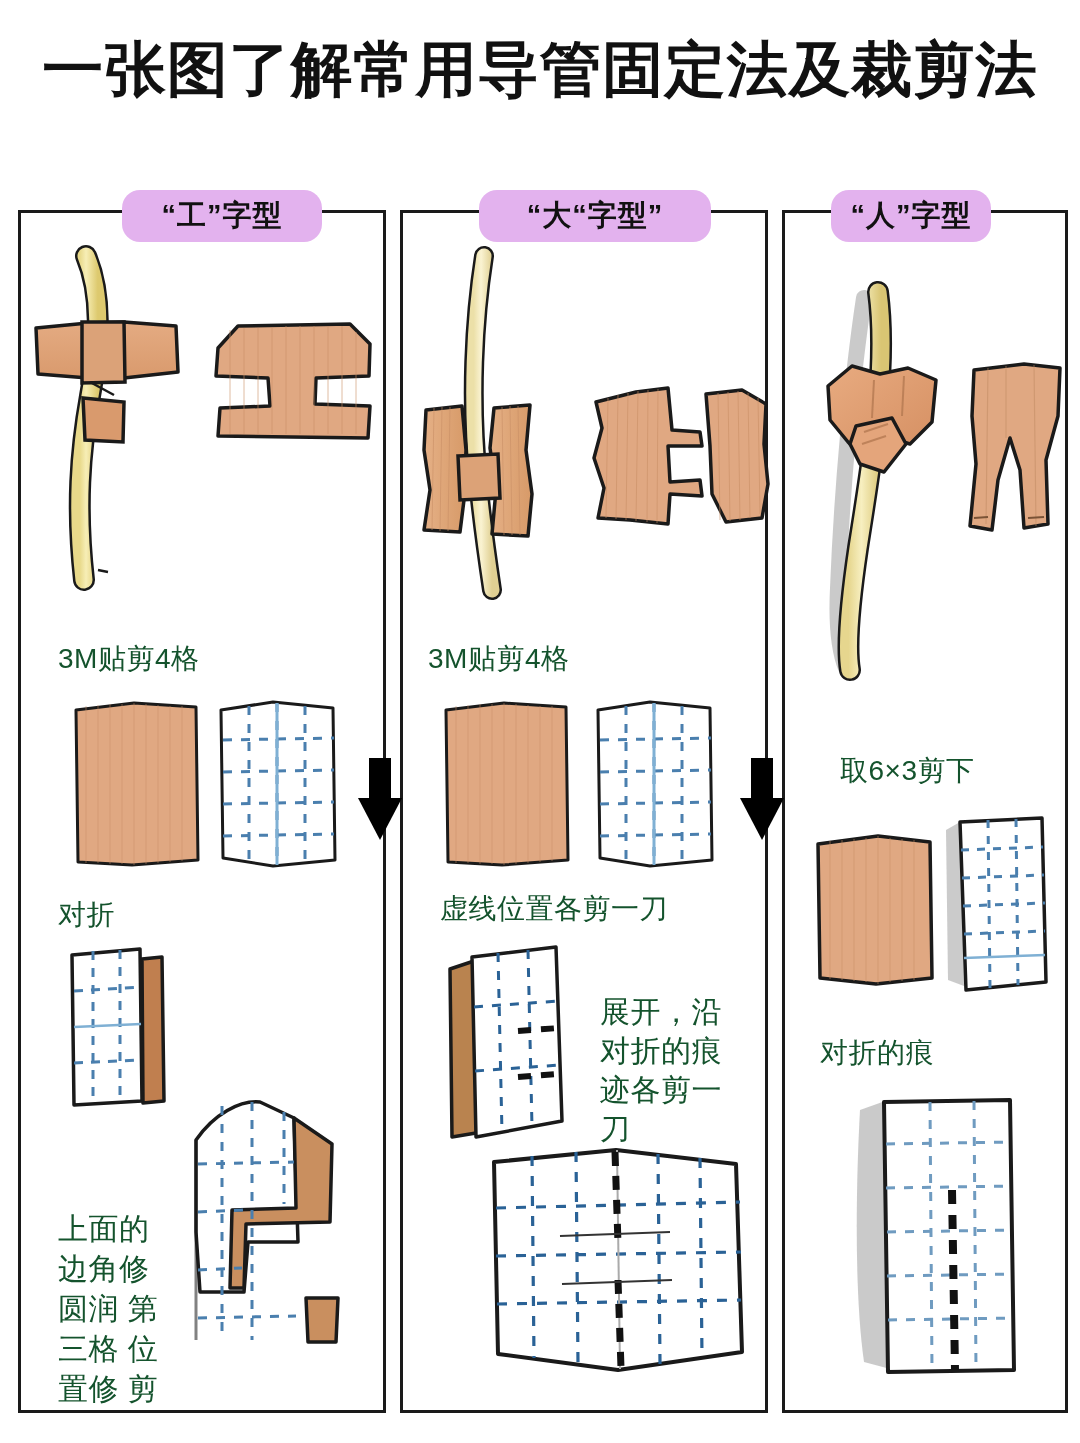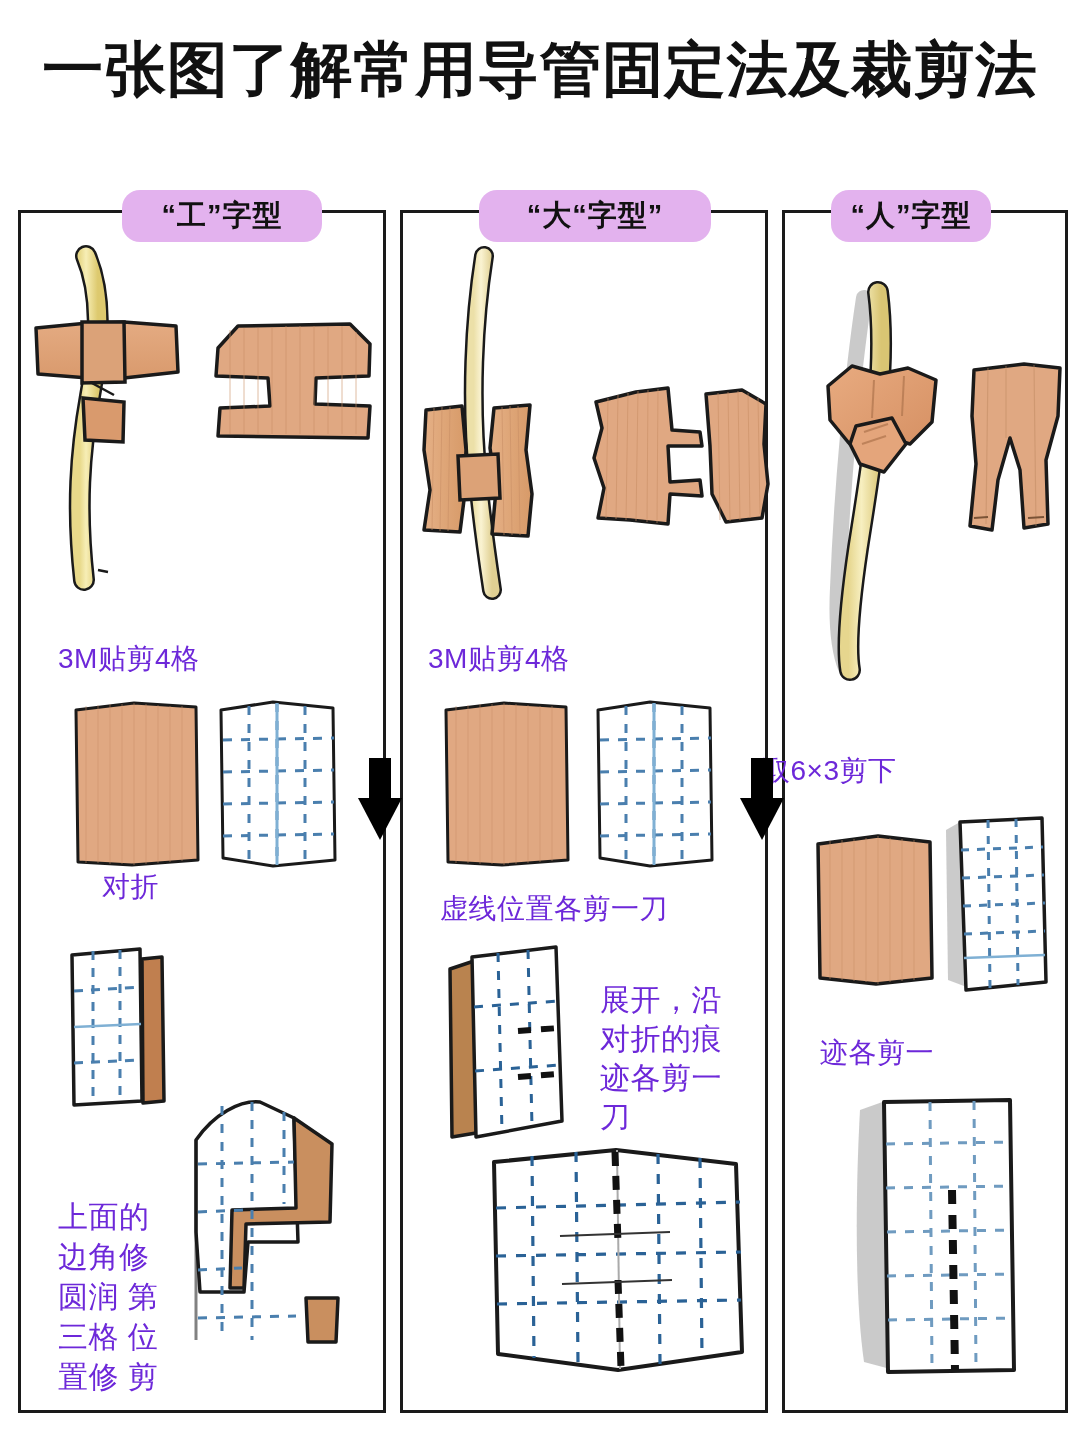--- a/index.html
+++ b/index.html
@@ -52,26 +52,26 @@
     letter-spacing:1px;
   }
   #pill1{left:122px;top:190px;width:200px;}
   #pill2{left:479px;top:190px;width:232px;}
   #pill3{left:831px;top:190px;width:160px;}
 
   
   .cap{
     position:absolute;
     font-size:28px;
-    color:#6d28d9;
+    color:#14532d;
     white-space:nowrap;
     letter-spacing:.5px;
     z-index:5;
   }
-  .cap.wrap{white-space:normal;line-height:1.18;}
+  .cap.wrap{white-space:normal;line-height:1.18;margin-top:12px;}
 
   
   .arrow{position:absolute;width:44px;height:82px;z-index:7;}
   .arrow .stem{position:absolute;left:11px;top:0;width:22px;height:46px;background:#000;}
   .arrow .head{
     position:absolute;left:0;top:40px;width:0;height:0;
     border-left:22px solid transparent;
     border-right:22px solid transparent;
     border-top:42px solid #000;
   }
@@ -169,21 +169,21 @@
           <path d="M8 106 L119 104"></path>
           <path d="M8 138 L119 136"></path>
         <path d="M34 8 L34 164"></path>
           <path d="M62 5 L62 167"></path>
           <path d="M90 8 L90 165"></path>
       </g>
       <path d="M62 5 L62 167" stroke="#7fb0d4" stroke-width="3" fill="none"></path>
     </svg>
   </div>
 
-  <div class="cap" style="left:58px;top:868px;margin-left:44px;">对折</div>
+  <div class="cap" style="left:58px;top:896px;">对折</div>
 
   <div class="art" style="left:58px;top:945px;">
     <svg width="185" height="170" viewBox="0 0 185 170">
 
       <path d="M84 14 L104 12 L106 156 L85 158 Z" fill="#c07f4f" stroke="#1a1a1a" stroke-width="3.5" stroke-linejoin="round"></path>
 
       <path d="M14 10 L82 4 L84 156 L16 160 Z" fill="#ffffff" stroke="#1a1a1a" stroke-width="3.5" stroke-linejoin="round"></path>
       <g stroke="#4a7fae" stroke-width="3" stroke-dasharray="9 8" fill="none">
         <path d="M16 46 L83 42"></path>
           <path d="M16 118 L83 115"></path>
@@ -411,21 +411,21 @@
           <path d="M44 6 L44 78"></path>
           <path d="M72 5 L74 166"></path>
       </g>
       <g stroke="#7a5336" stroke-width="2" fill="none">
         <path d="M12 158 L26 157"></path>
           <path d="M66 158 L82 157"></path>
       </g>
     </svg>
   </div>
 
-  <div class="cap" style="left:762px;top:752px;">取6×3剪下</div>
+  <div class="cap" style="left:840px;top:752px;">取6×3剪下</div>
 
   <div class="art" style="left:812px;top:828px;">
     <svg width="125" height="160" viewBox="0 0 125 160">
       <path d="M6 16 L66 8 L118 14 L120 150 L64 156 L8 150 Z" fill="#e0a882" stroke="#1a1a1a" stroke-width="3.5" stroke-linejoin="round"></path>
       <g stroke="#c98f66" stroke-width="1" opacity=".55">
         <path d="M18 13 L18 151"></path>
           <path d="M30 12 L30 152"></path>
           <path d="M42 11 L42 153"></path>
         <path d="M54 10 L54 154"></path>
           <path d="M66 8 L66 156"></path>
@@ -446,21 +446,21 @@
           <path d="M18 64 L100 61"></path>
           <path d="M19 92 L101 89"></path>
           <path d="M20 120 L101 117"></path>
         <path d="M44 6 L46 174"></path>
           <path d="M72 5 L74 171"></path>
       </g>
       <path d="M20 144 L101 141" stroke="#7fb0d4" stroke-width="2.5" fill="none"></path>
     </svg>
   </div>
 
-  <div class="cap" style="left:820px;top:1034px;">迹各剪一</div>
+  <div class="cap" style="left:820px;top:1034px;">对折的痕</div>
 
   <div class="art" style="left:850px;top:1092px;">
     <svg width="200" height="290" viewBox="0 0 200 290">
 
       <path d="M10 18 L38 8 L44 278 L14 270 C4 200 6 90 10 18 Z" fill="#b8b8b8" opacity=".75"></path>
 
       <path d="M34 10 L160 8 L164 278 L38 280 Z" fill="#ffffff" stroke="#1a1a1a" stroke-width="4" stroke-linejoin="round"></path>
       <g stroke="#6f9bc0" stroke-width="3" stroke-dasharray="9 9" fill="none">
         <path d="M36 52 L162 50"></path>
           <path c="" d="M36 96 L162 94"></path>

